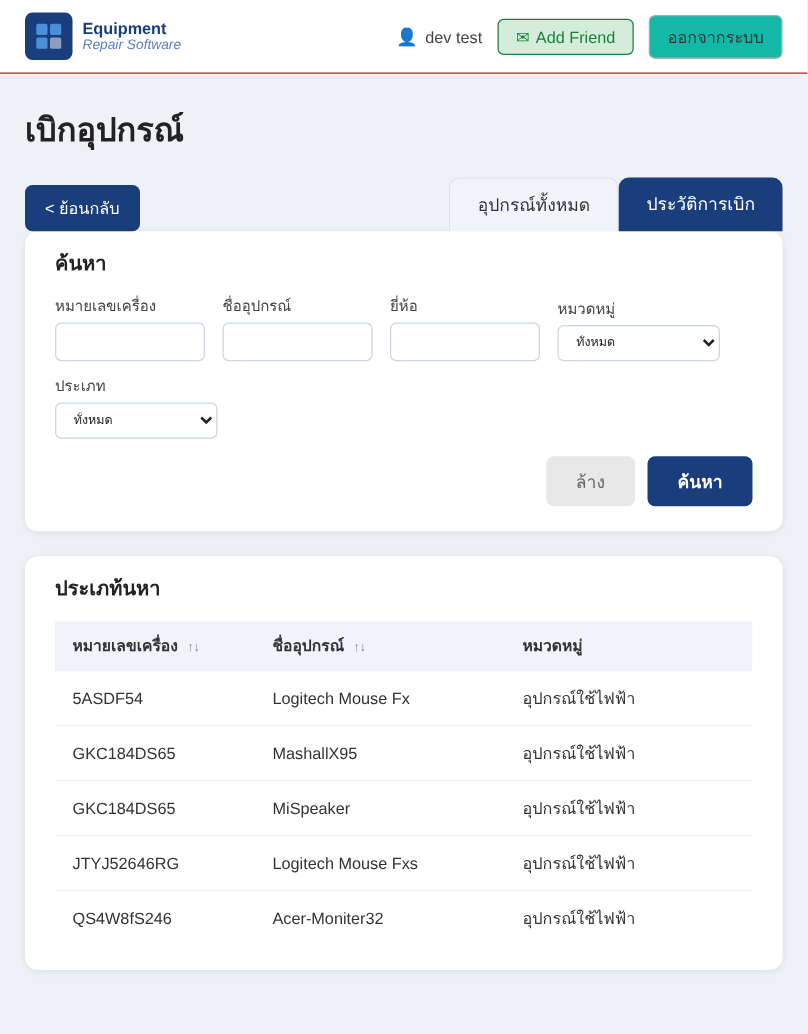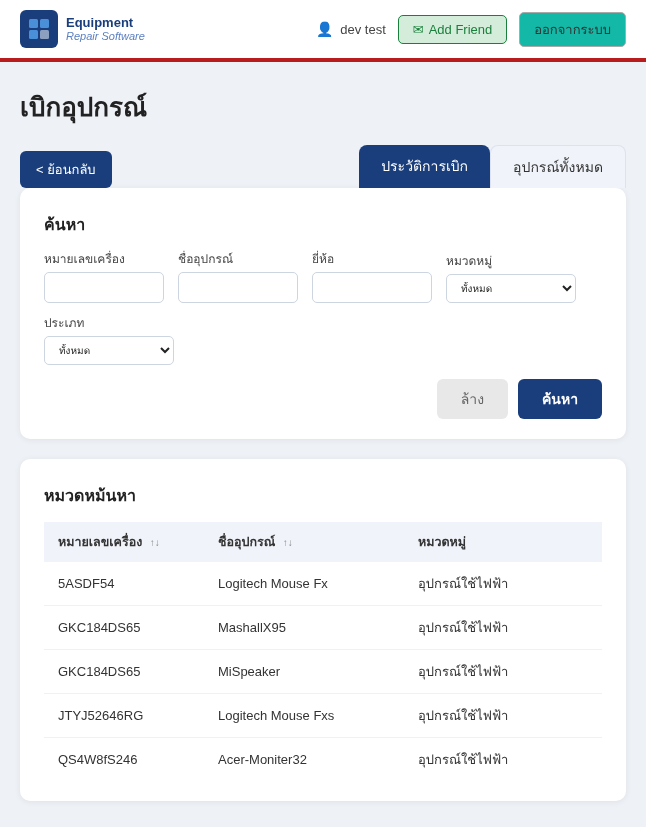--- a/index.html
+++ b/index.html
@@ -9,21 +9,21 @@
       min-height: 827px;
       width: 646px;
       overflow-x: hidden;
     }
     
     .header {
       background: #fff;
       display: flex;
       align-items: center;
       padding: 10px 20px;
-      border-bottom: 4px solid #b91c1c;
+      border-bottom: 1px solid #b91c1c;
       gap: 12px;
     }
     .logo-box {
       display: flex;
       align-items: center;
       gap: 8px;
     }
     .logo-icon {
       width: 38px;
       height: 38px;
@@ -134,21 +134,21 @@
     }
     .tab-active {
       background: #1a3e7c;
       color: #fff;
       border: none;
     }
     
     .card {
       background: #fff;
       border-radius: 10px;
-      padding: 24px 24px 20px 24px;
+      padding: 13px 24px 20px 24px;
       margin-bottom: 20px;
       box-shadow: 0 1px 6px rgba(0,0,0,0.07);
     }
     .search-title {
       font-size: 16px;
       font-weight: 700;
       color: #222;
       margin-bottom: 12px;
     }
     .form-row {
@@ -297,25 +297,25 @@
 </div>
 
 <div class="main">
   <h1 class="page-title">เบิกอุปกรณ์</h1>
 
   <div class="tabs-row">
     <button class="back-btn">
       <span>&lt; ย้อนกลับ</span>
     </button>
     <div class="tabs">
+      <div class="tab tab-inactive">
+        <span>อุปกรณ์ทั้งหมด</span>
+      </div>
       <div class="tab tab-active">
         <span>ประวัติการเบิก</span>
-      </div>
-      <div class="tab tab-inactive">
-        <span>อุปกรณ์ทั้งหมด</span>
       </div>
     </div>
   </div>
 
   <div class="card">
     <div class="search-title">ค้นหา</div>
     <div class="form-row">
       <div class="form-group">
         <label class="form-label">หมายเลขเครื่อง</label>
         <input class="form-input" type="text" style="">
@@ -348,21 +348,21 @@
       <button class="btn-clear">
         <span>ล้าง</span>
       </button>
       <button class="btn-search">
         <span>ค้นหา</span>
       </button>
     </div>
   </div>
 
   <div class="card">
-    <div class="results-title">หมวดหม้นหา</div>
+    <div class="results-title">ประเภท้นหา</div>
     <div class="table-wrap">
       <table>
         <thead>
           <tr>
             <th class="col-id">
               <span>หมายเลขเครื่อง</span>
               <span class="sort-icon">↑↓</span>
             </th>
             <th class="col-name">
               <span>ชื่ออุปกรณ์</span>

